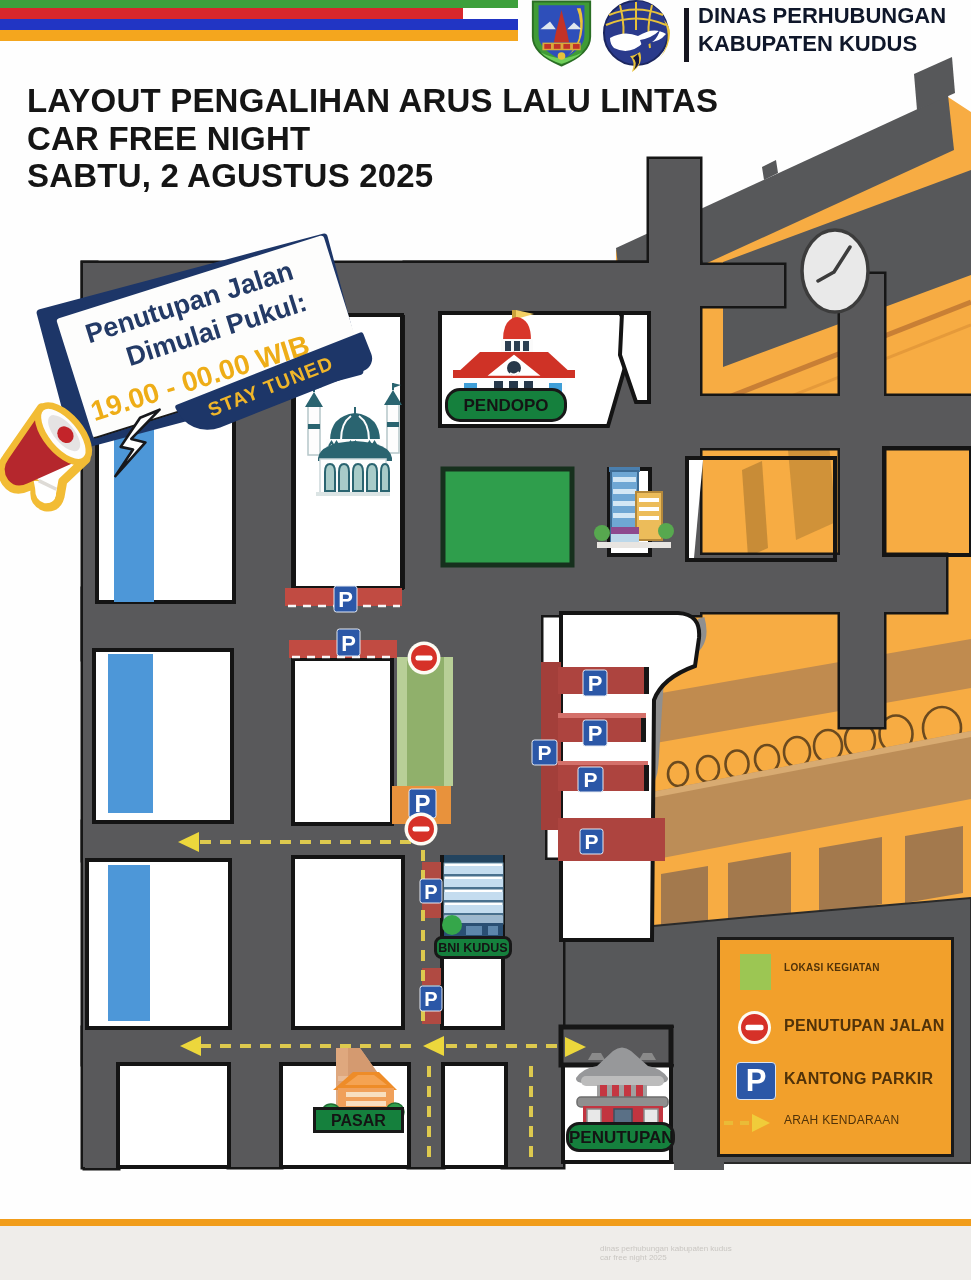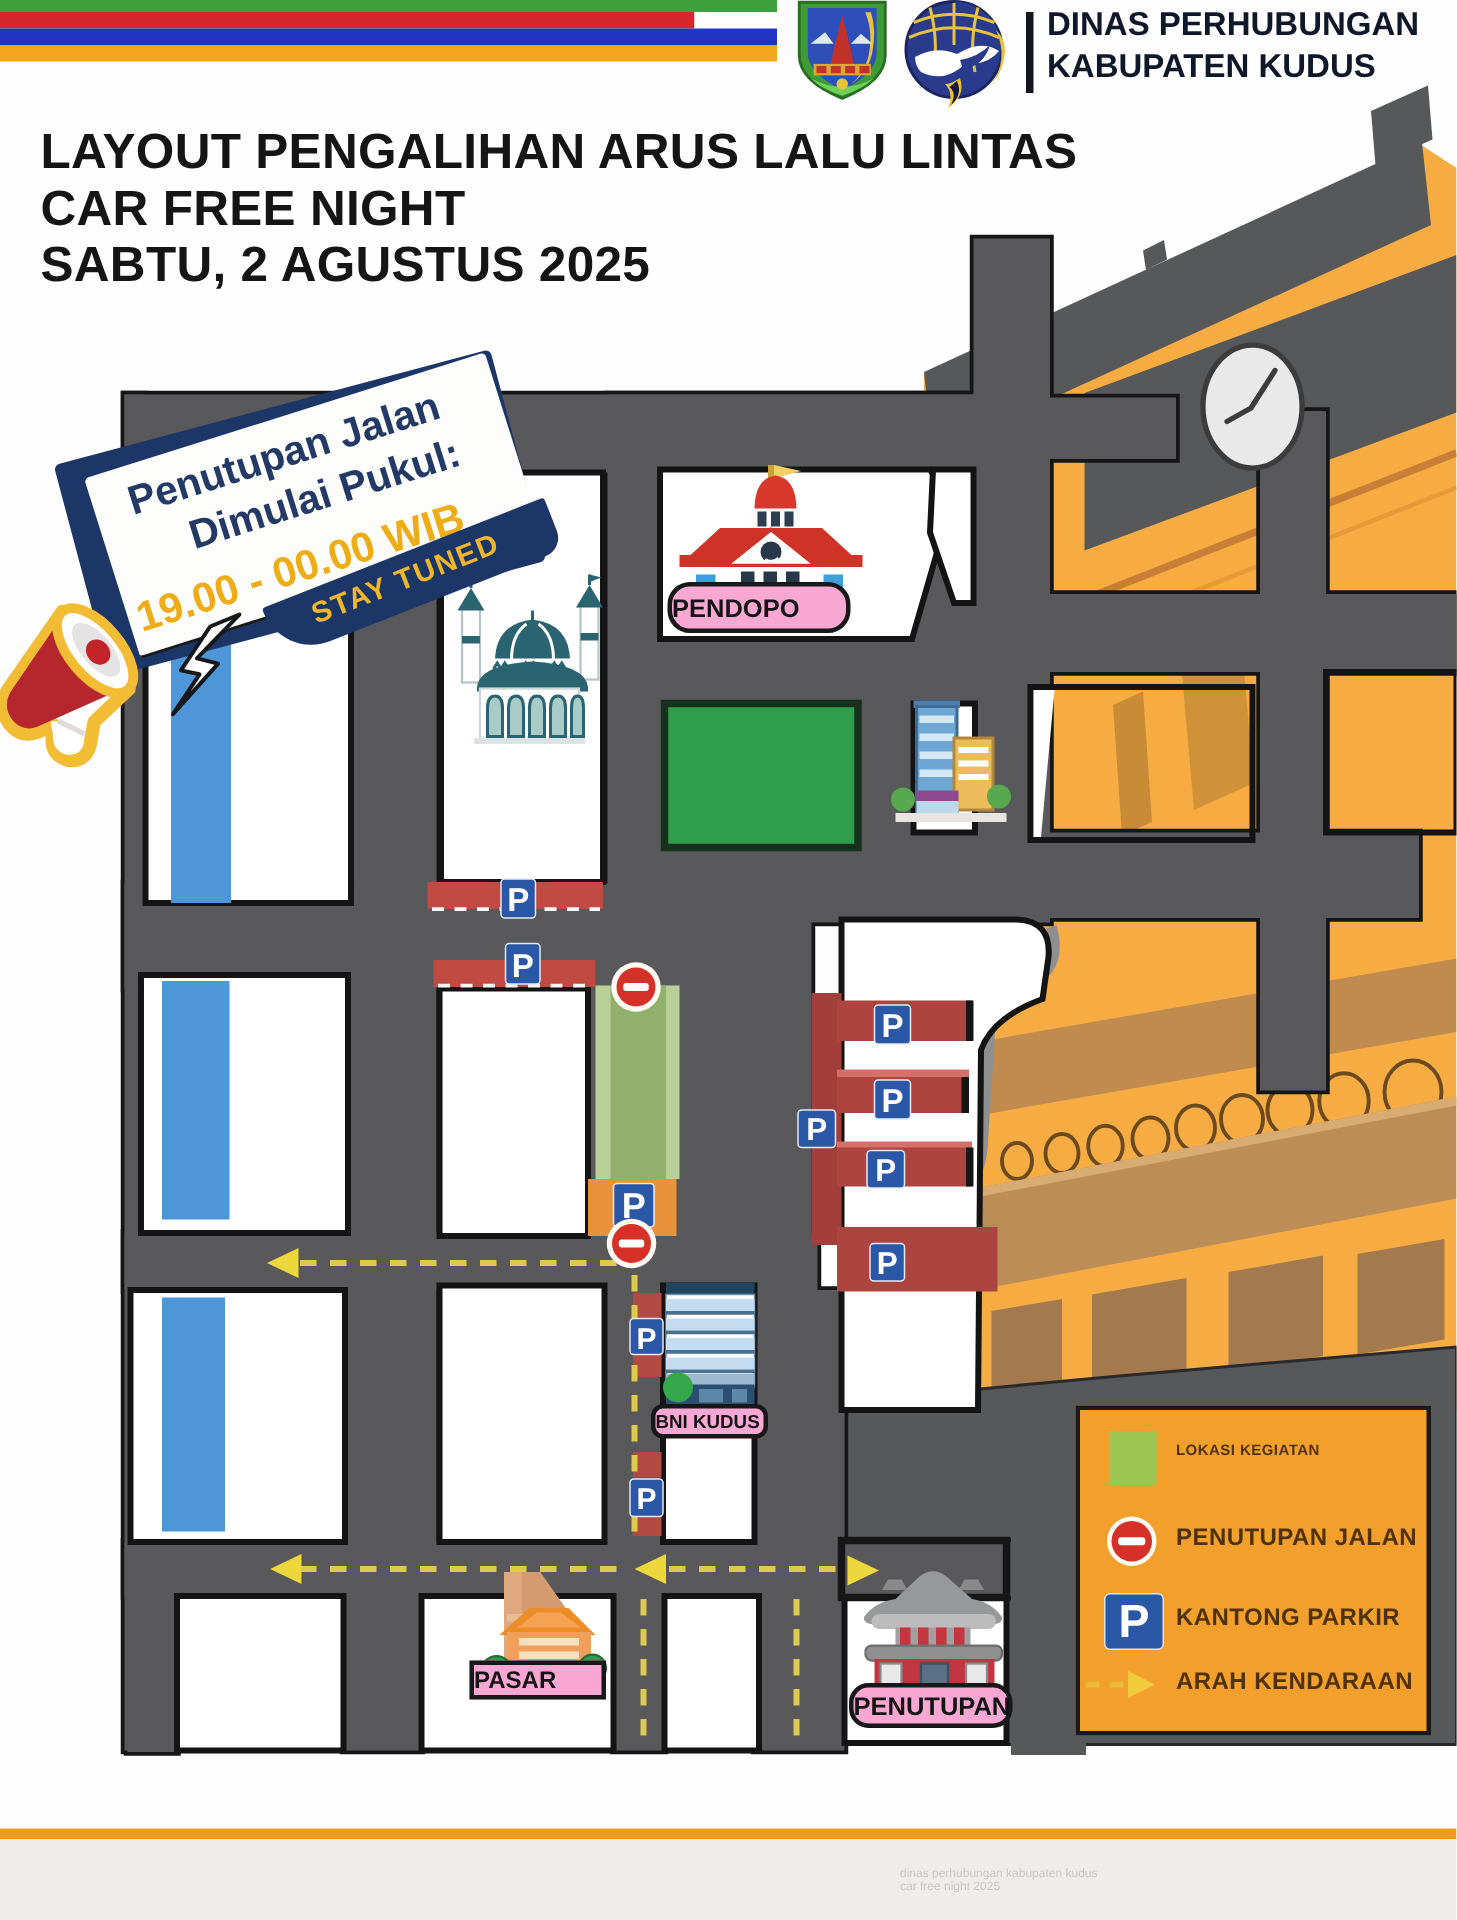--- a/index.html
+++ b/index.html
@@ -1,20 +1,20 @@
 <!DOCTYPE html>
 <html><head>
 <meta charset="utf-8">
 <style>
   html,body{margin:0;padding:0;}
   body{width:971px;height:1280px;overflow:hidden;background:#fefefe;
        font-family:"Liberation Sans",sans-serif;position:relative;}
   .abs{position:absolute;}
-  .lbl{position:absolute;background:#f9a8d4;border:3px solid #181818;
-       font-weight:bold;color:#141414;text-align:left;
+  .lbl{position:absolute;background:#15803d;border:3px solid #181818;
+       font-weight:bold;color:#141414;text-align:center;
        font-family:"Liberation Sans",sans-serif;}
 </style>
 </head>
 <body>
 
 <svg class="abs" style="left:0;top:0" width="971" height="1280" viewBox="0 0 971 1280">
 
 <g id="illus">
 
   <polygon points="616,250 948,97 971,112 971,940 640,940 640,612 614,612" fill="#f7ac43"></polygon>
@@ -541,19 +541,19 @@
 <div class="abs" style="left:736px;top:1062px;width:38px;height:36px;background:#2b57a7;border-radius:4px;border:1.5px solid #dde4ee;color:#fff;font-weight:bold;font-size:31px;text-align:center;line-height:36px">P</div>
 
 <svg class="abs" style="left:722px;top:1110px" width="50" height="26" viewBox="0 0 50 26">
   <path d="M2,13 H28" stroke="#e8c43c" stroke-width="4" stroke-dasharray="9 7" opacity="0.75"></path>
   <polygon points="48,13 30,4 30,22" fill="#f0cc3a"></polygon>
 </svg>
 
 <div class="abs" style="left:784px;top:962px;font-weight:bold;font-size:10px;color:#503209;letter-spacing:0.3px">LOKASI KEGIATAN</div>
 <div class="abs" style="left:784px;top:1017px;font-weight:bold;font-size:16px;color:#503209;letter-spacing:0.3px">PENUTUPAN JALAN</div>
 <div class="abs" style="left:784px;top:1070px;font-weight:bold;font-size:16px;color:#503209;letter-spacing:0.3px">KANTONG PARKIR</div>
-<div class="abs" style="left:784px;top:1113px;font-weight:bold;font-size:16px;color:#503209;letter-spacing:0.3px">ARAH KENDARAAN</div>
+<div class="abs" style="left:784px;top:1113px;font-weight:normal;font-size:12px;color:#503209;letter-spacing:0.3px">ARAH KENDARAAN</div>
 
 <div class="abs" style="left:0;top:1219px;width:971px;height:8px;background:#f19d1b"></div>
 
 <div class="abs" style="left:0;top:1226px;width:971px;height:54px;background:#efedea"></div>
 
 <div class="abs" style="left:600px;top:1244px;width:180px;font-size:8px;line-height:9px;color:#c9c6c2;text-align:left">dinas perhubungan kabupaten kudus<br>car free night 2025</div>
 
 </body></html>

